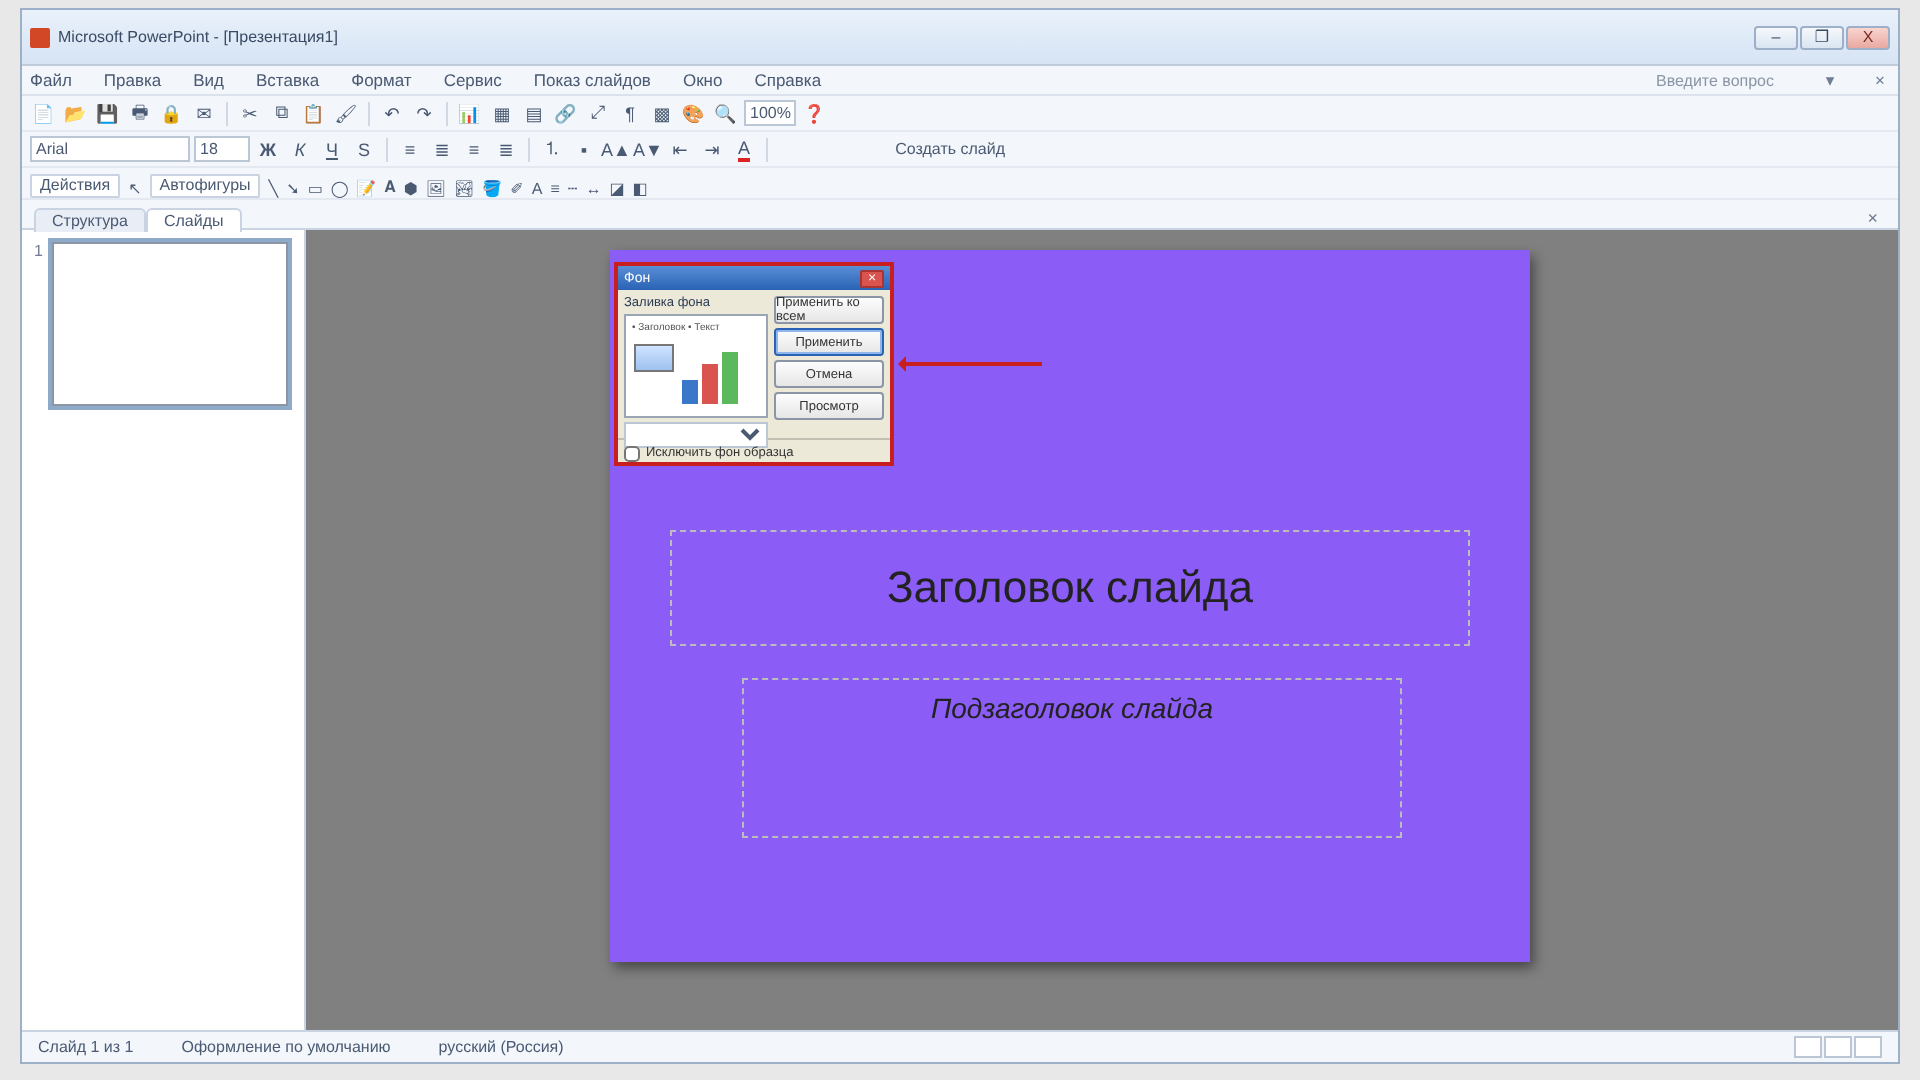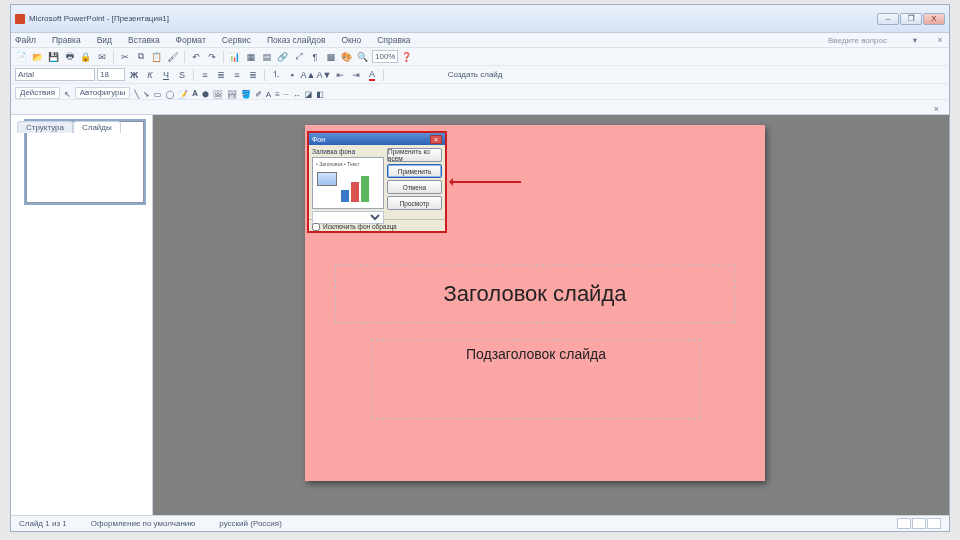--- a/index.html
+++ b/index.html
@@ -26,37 +26,37 @@
   .tselect { height: 13px; font-size: 8px; border: 1px solid #bcc7d6; background: #fff; color: #4a5a73; padding: 0 2px; }
   .tselect.font { width: 80px; }
   .tselect.size { width: 28px; }
   .zoom { font-size: 8px; color:#4a5a73; padding: 0 2px; border:1px solid #bcc7d6; background:#fff; height:13px; line-height:11px; }
 
   .toolbar3 { height: 16px; background:#f3f6fb; border-bottom:1px solid #e4e9f1; display:flex; align-items:flex-end; padding:0 4px; gap:4px; font-size:8px; color:#4a5a73; }
   .toolbar3 .chip { border:1px solid #c9d3e1; background:#fff; padding:0 4px; height:12px; line-height:10px; border-radius:1px; }
 
   
   .panetabs { height: 15px; background:#f3f6fb; display:flex; align-items:flex-end; padding:0 6px; gap:0; border-bottom:1px solid #c9d3e1; position:relative; }
-  .ptab { padding: 1px 8px; border:1px solid #c9d3e1; border-bottom:none; background:#e9eef6; font-size:8px; color:#4a5a73; border-radius:3px 3px 0 0; position:relative; top:19px; cursor:pointer; }
+  .ptab { padding: 1px 8px; border:1px solid #c9d3e1; border-bottom:none; background:#e9eef6; font-size:8px; color:#4a5a73; border-radius:3px 3px 0 0; position:relative; top:2px; cursor:pointer; }
   .ptab.active { background:#fff; }
   .panetabs .closex { margin-left:auto; margin-right:4px; font-size:9px; color:#6e7d93; cursor:pointer; }
 
   
   .body { flex:1; display:flex; min-height:0; }
   .thumbpane { width:142px; background:#fff; border-right:1px solid #c9d3e1; padding:6px; }
   .thumbwrap { display:flex; gap:3px; }
   .thumbidx { font-size:8px; color:#6e7d93; width:6px; }
   .thumb { width:118px; height:82px; border:1px solid #8a95a5; background:#fff; box-shadow: 0 0 0 2px #8fa9c9; }
 
   .canvas { flex:1; background:#808080; position:relative; overflow:hidden; }
-  .slide { position:absolute; left:152px; top:10px; width:460px; height:356px; background:#fca5a5; box-shadow: 2px 3px 6px rgba(0,0,0,.45); }
+  .slide { position:absolute; left:152px; top:10px; width:460px; height:356px; background:#8b5cf6; box-shadow: 2px 3px 6px rgba(0,0,0,.45); }
   .ph-title { position:absolute; left:30px; top:140px; width:400px; height:58px; border:1px dashed #bcbcbc; display:flex; align-items:center; justify-content:center; }
   .ph-title span { font-size:22px; color:#222; }
   .ph-sub { position:absolute; left:66px; top:214px; width:330px; height:80px; border:1px dashed #bcbcbc; display:flex; align-items:flex-start; justify-content:center; padding-top:6px; }
-  .ph-sub span { font-size:14px; color:#222; }
+  .ph-sub span { font-size:14px; color:#222;font-style:italic; }
 
   
   .dialog { position:absolute; left:154px; top:16px; width:140px; height:102px; border:2px solid #c81e1e; background:#ece9d8; font-size:7px; color:#333; }
   .dtitle { height:12px; background:linear-gradient(#5a8fd6,#2a63b6); display:flex; align-items:center; padding:0 3px; color:#fff; font-size:7px; justify-content:space-between; }
   .dtitle .dclose { width:12px; height:9px; background:#d9534f; border:1px solid #a33; border-radius:1px; display:flex; align-items:center; justify-content:center; color:#fff; font-size:7px; cursor:pointer; }
   .dbody { display:flex; height:74px; }
   .dleft { width:78px; padding:3px; }
   .dleft .dlabel { font-size:6.5px; color:#2a3a55; margin-bottom:2px; }
   .preview { width:72px; height:52px; background:#fff; border:1px solid #9aa5b5; position:relative; }
   .preview .pv-title { position:absolute; left:3px; top:3px; font-size:5px; color:#555; }

